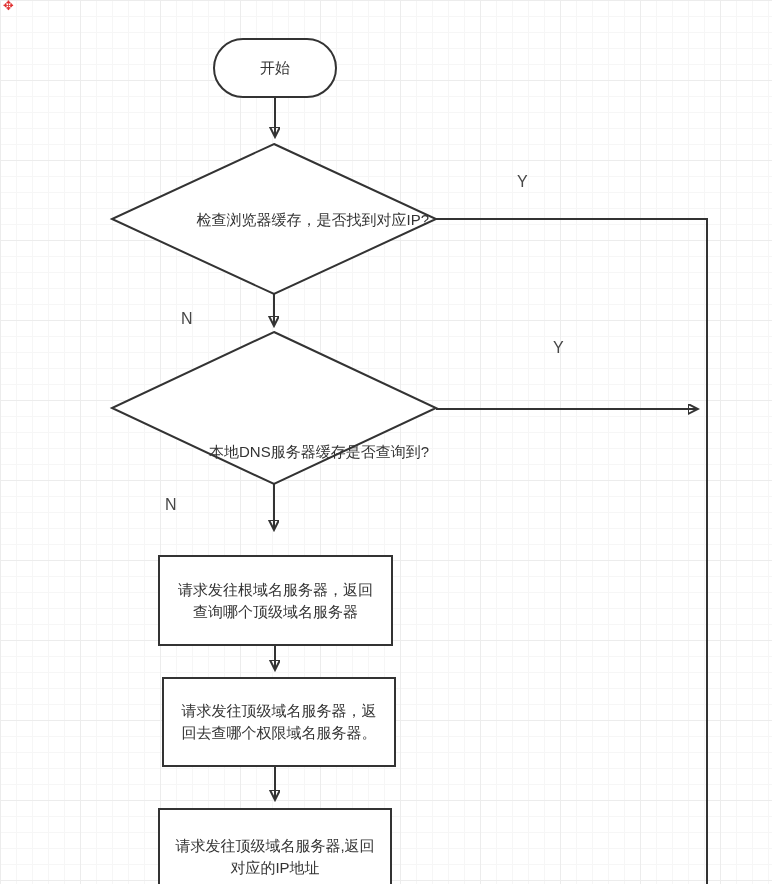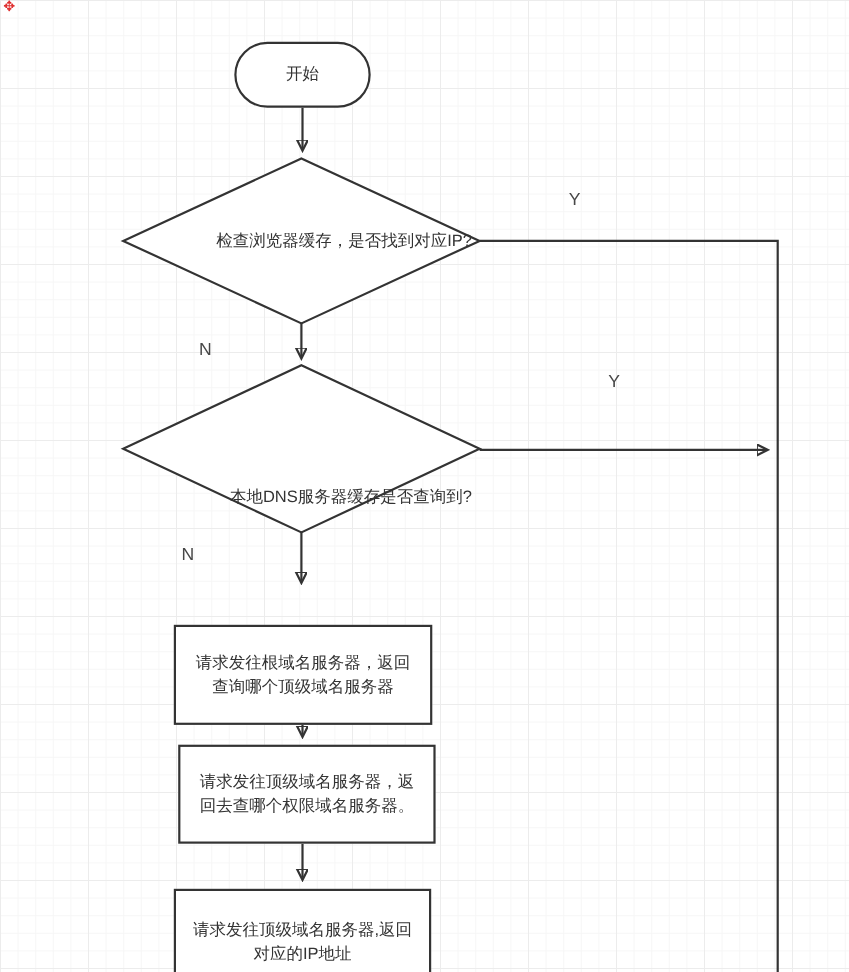--- a/index.html
+++ b/index.html
@@ -83,21 +83,21 @@
   </svg>
 
   <div class="node terminator" style="left:213px;top:38px;width:124px;height:60px;">
     <span>开始</span>
   </div>
 
   <div class="dlabel" style="left:119px;top:209px;width:310px;">检查浏览器缓存，是否找到对应IP?</div>
 
   <div class="dlabel" style="left:119px;top:398px;width:310px;margin-top:43px;">本地DNS服务器缓存是否查询到?</div>
 
-  <div class="node process" style="left:158px;top:568px;width:235px;height:91px;">
+  <div class="node process" style="left:158px;top:555px;width:235px;height:91px;">
     <span>请求发往根域名服务器，返回查询哪个顶级域名服务器</span>
   </div>
 
   <div class="node process" style="left:162px;top:677px;width:234px;height:90px;">
     <span>请求发往顶级域名服务器，返回去查哪个权限域名服务器。</span>
   </div>
 
   <div class="node process" style="left:158px;top:808px;width:234px;height:97px;">
     <span>请求发往顶级域名服务器,返回对应的IP地址</span>
   </div>

